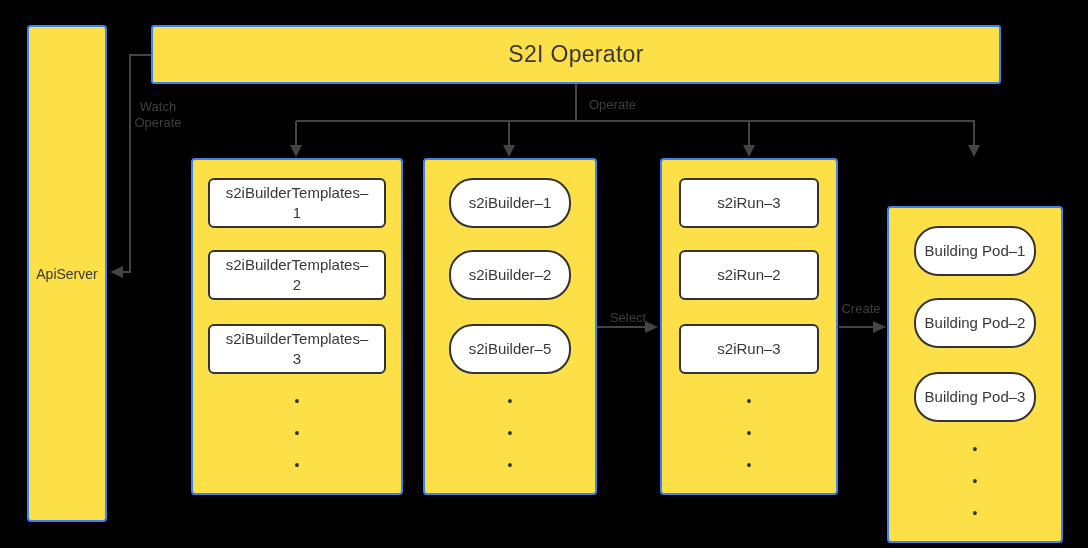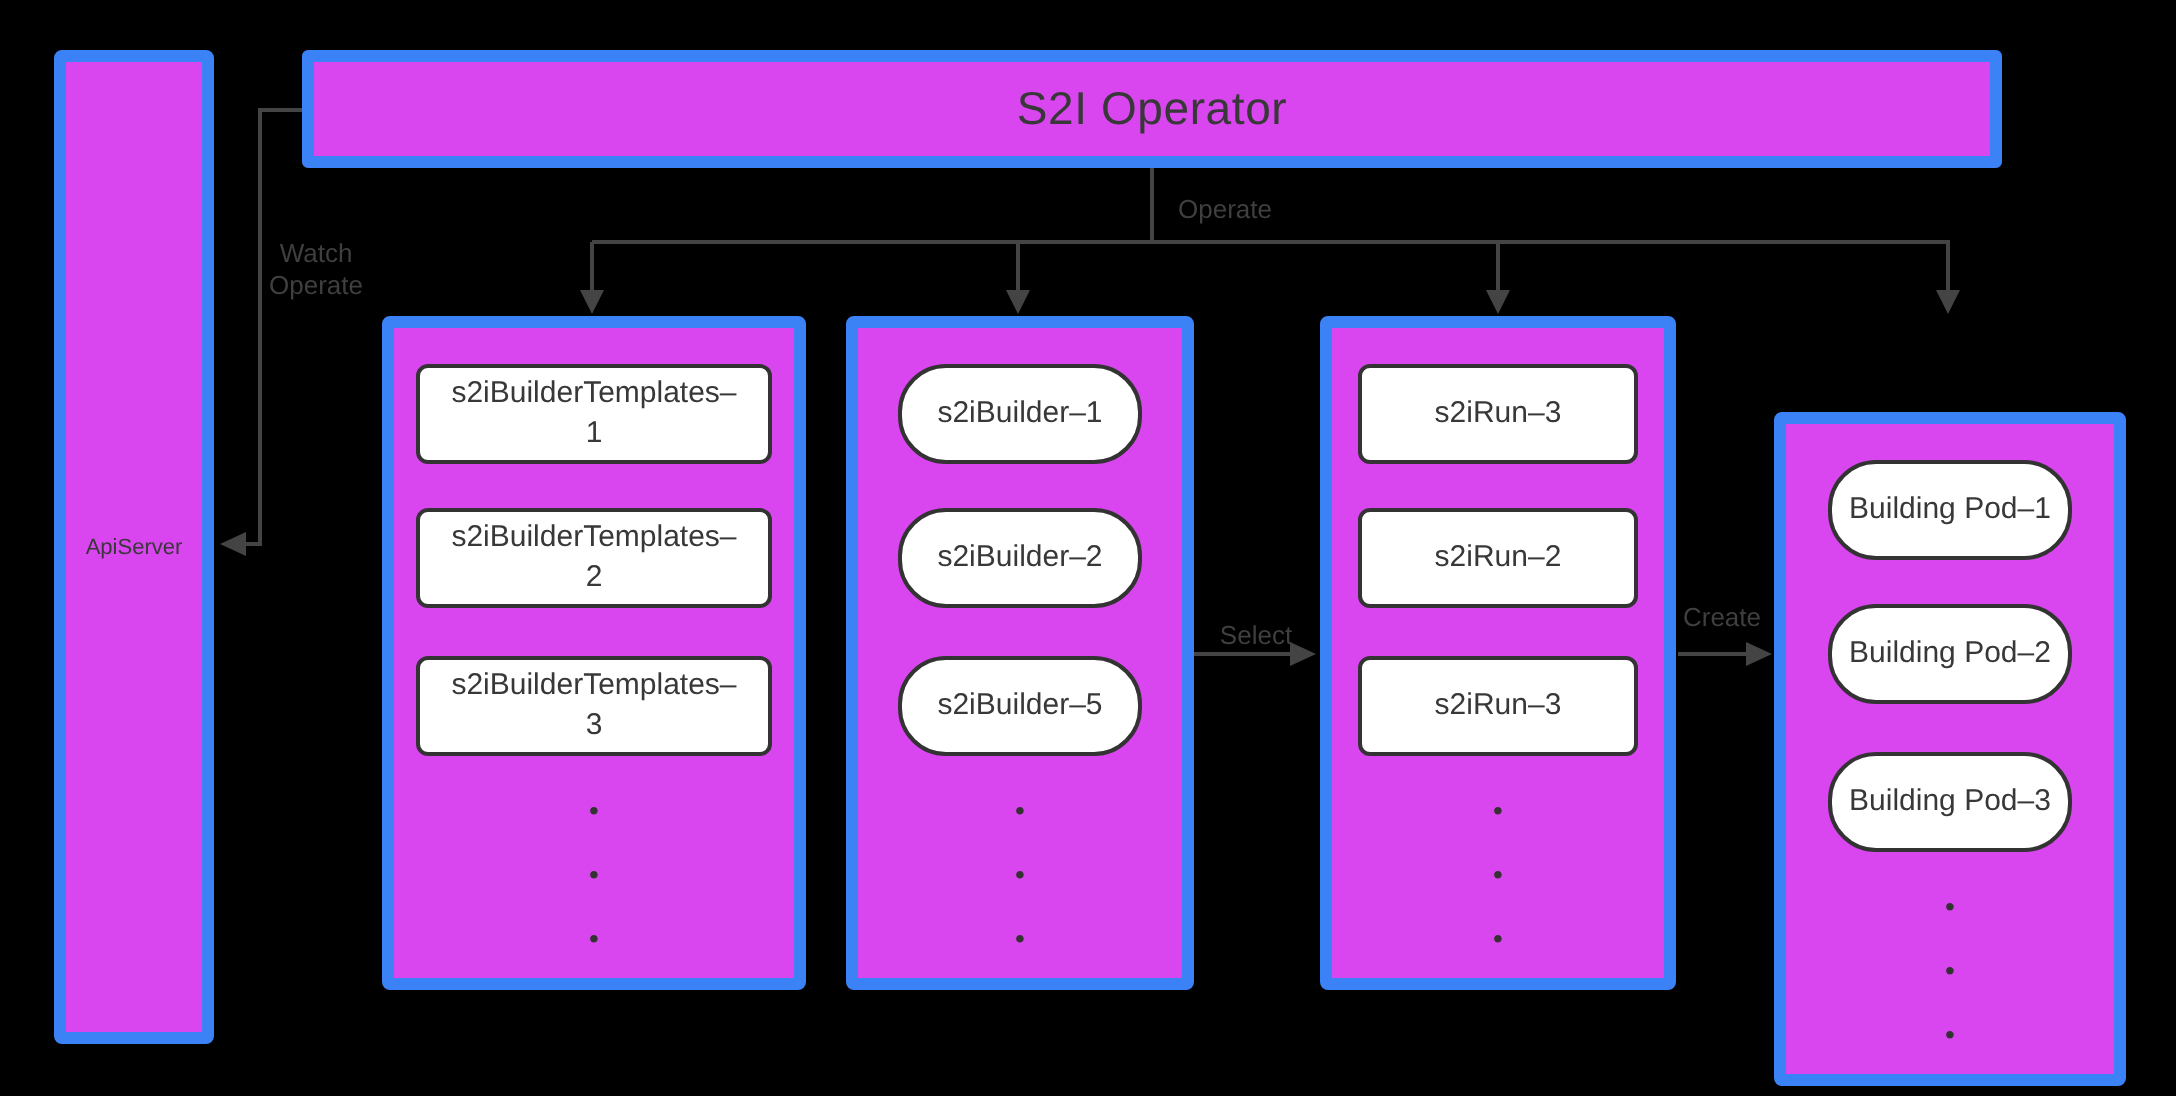--- a/index.html
+++ b/index.html
@@ -4,27 +4,27 @@
 <style>
   html,body{margin:0;padding:0;background:#000;}
   .stage{
     position:relative;width:1088px;height:548px;background:#000000;
     font-family:"Liberation Sans","DejaVu Sans",sans-serif;overflow:hidden;
   }
   .wires{position:absolute;left:0;top:0;z-index:1;}
   .wires path{stroke:#444444;stroke-width:2;fill:none;}
   .wires polygon{fill:#444444;stroke:none;}
   .box{
-    position:absolute;background:#d946ef;border:6px solid #3b82f6;
+    position:absolute;background:#fde047;border:2px solid #3b82f6;
     box-sizing:border-box;z-index:2;
   }
   .api-server{
     left:27px;top:25px;width:80px;height:497px;border-radius:4px;
     display:flex;align-items:center;justify-content:center;
-    font-size:11px;color:#383838;
+    font-size:14px;color:#383838;
   }
   .operator{
     left:151px;top:25px;width:850px;height:59px;border-radius:3px;
     display:flex;align-items:center;justify-content:center;
     font-size:23px;color:#383838;letter-spacing:.3px;
   }
   .col{position:absolute;top:158px;height:337px;border-radius:4px;}
   .col1{left:191px;width:212px;}
   .col2{left:423px;width:174px;}
   .col3{left:660px;width:178px;}
@@ -40,21 +40,21 @@
   .n1{top:18px;} .n2{top:90px;} .n3{top:164px;}
   .dot{
     position:absolute;left:50%;transform:translateX(-50%);
     font-size:14px;line-height:14px;color:#333333;
   }
   .d1{top:234px;} .d2{top:266px;} .d3{top:298px;}
   .edge-label{
     position:absolute;z-index:3;color:#3f3f3f;font-size:13px;line-height:16px;
     white-space:pre-line;text-align:center;
   }
-  .lbl-watch{left:128px;top:99px;width:60px;margin-top:20px;}
+  .lbl-watch{left:128px;top:99px;width:60px;}
   .lbl-operate{left:589px;top:97px;width:70px;text-align:left;}
   .lbl-select{left:603px;top:310px;width:50px;}
   .lbl-create{left:835px;top:301px;width:52px;}
 </style>
 </head>
 <body>
 
 <div class="stage">
 
   <svg class="wires" width="1088" height="548">

